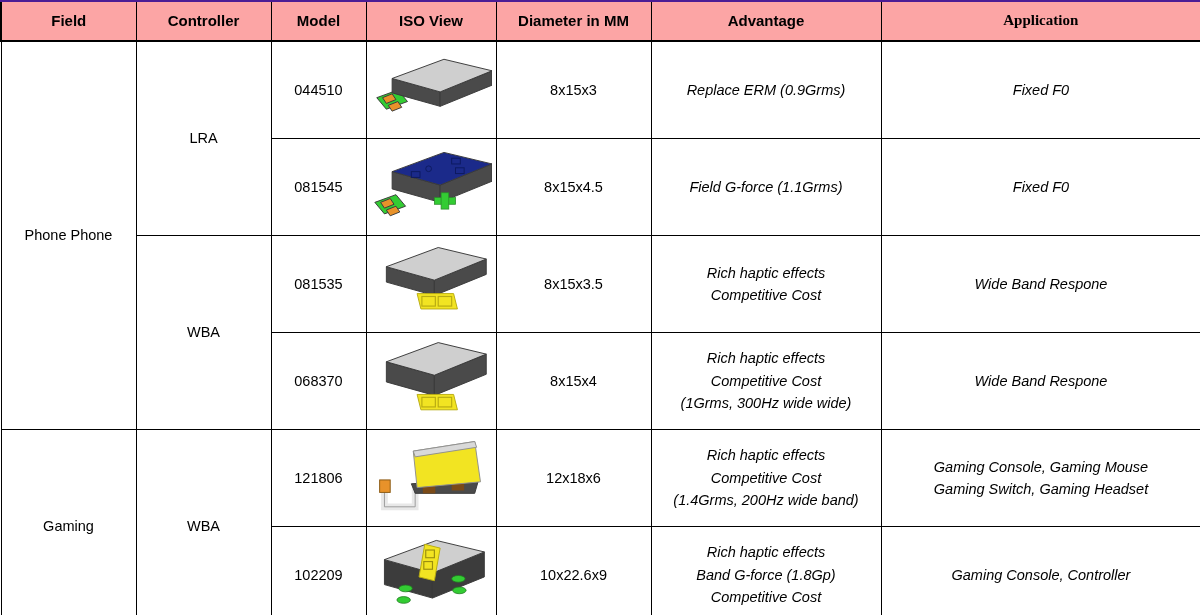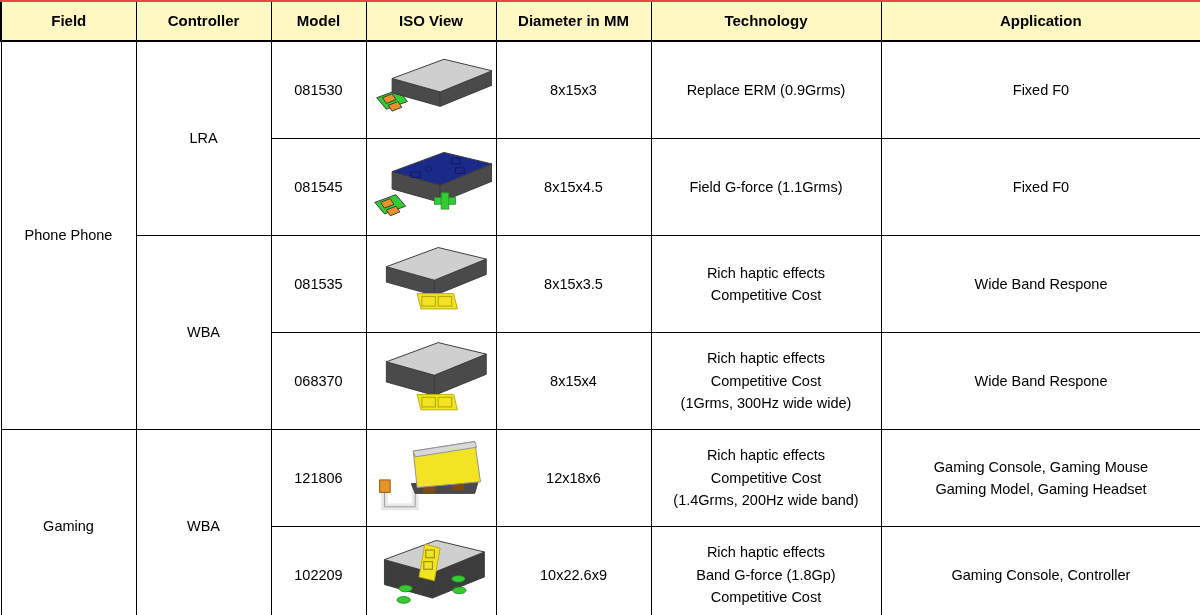--- a/index.html
+++ b/index.html
@@ -22,44 +22,44 @@
   #product-table th,
   #product-table td {
     border: 1px solid #000000;
     text-align: center;
     vertical-align: middle;
     font-size: 14.5px;
     padding: 2px 4px;
     line-height: 1.55;
   }
   #product-table thead th {
-    background: #fef9c3;
+    background: #fca5a5;
     font-weight: bold;
     font-size: 15px;
     height: 40px;
-    border-top: 2px solid #ef4444;
+    border-top: 2px solid #4c1d95;
     border-bottom: 2px solid #000000;
   }
   #product-table thead th:first-child { border-left: 2px solid #000000; }
-  #product-table thead th:last-child  { border-right: 2px solid #000000; }
+  #product-table thead th:last-child  { border-right: 2px solid #000000; font-family: Liberation Serif, serif; }
 
   td.edge-left  { border-left: 2px solid #000000; }
   td.edge-right { border-right: 2px solid #000000; }
   tr.section-start > td { border-top: 2px solid #000000; }
   tr.last-row > td { border-bottom: 2px solid #000000; }
 
   .col-field      { width: 135px; }
   .col-technology { width: 135px; }
   .col-model      { width: 95px; }
   .col-iso        { width: 130px; }
   .col-diameter   { width: 155px; }
   .col-advantage  { width: 230px; }
   .col-application{ width: 320px; }
 
-  .cell-lines { display: block; }
+  .cell-lines { display: block; font-style: italic; }
   .cell-lines span { display: block; white-space: nowrap; }
 
   .iso-cell { padding: 0; }
   .iso-wrap {
     width: 100%;
     height: 100%;
     display: flex;
     align-items: center;
     justify-content: center;
   }
@@ -78,29 +78,29 @@
       <col class="col-advantage">
     <col class="col-application">
   </colgroup>
   <thead>
     <tr>
       <th>Field</th>
       <th>Controller</th>
       <th>Model</th>
       <th>ISO View</th>
       <th>Diameter in MM</th>
-      <th>Technology</th>
+      <th>Advantage</th>
       <th>Application</th>
     </tr>
   </thead>
   <tbody>
       <tr>
         <td rowspan="4" class="edge-left">Phone Phone</td>
         <td rowspan="2">LRA</td>
-        <td>081530</td>
+        <td>044510</td>
         <td class="iso-cell">
           <div class="iso-wrap">
             <svg width="126" height="92" viewBox="0 0 126 92">
               <polygon points="6,54 28,46 38,58 16,66" fill="#33cc33" stroke="#3a3a3a" stroke-width="1"></polygon>
               <polygon points="12,54 22,50 26,56 16,60" fill="#e8922a" stroke="#3a3a3a" stroke-width="1"></polygon>
               <polygon points="18,62 28,58 32,64 22,68" fill="#e8922a" stroke="#3a3a3a" stroke-width="1"></polygon>
               <polygon points="22,34 72,48 72,63 22,49" fill="#4a4a4a" stroke="#3a3a3a" stroke-width="1"></polygon>
               <polygon points="72,48 126,26 126,41 72,63" fill="#4a4a4a" stroke="#3a3a3a" stroke-width="1"></polygon>
               <polygon points="22,34 76,14 126,26 72,48" fill="#cfcfcf" stroke="#3a3a3a" stroke-width="1"></polygon>
             </svg>
@@ -236,21 +236,21 @@
         <td>
           <span class="cell-lines">
             <span>Rich haptic effects</span>
             <span>Competitive Cost</span>
             <span>(1.4Grms, 200Hz wide band)</span>
           </span>
         </td>
         <td class="edge-right">
           <span class="cell-lines">
             <span>Gaming Console, Gaming Mouse</span>
-            <span>Gaming Model, Gaming Headset</span>
+            <span>Gaming Switch, Gaming Headset</span>
           </span>
         </td>
       </tr>
       <tr class="last-row">
         <td>102209</td>
         <td class="iso-cell">
           <div class="iso-wrap">
             <svg width="126" height="92" viewBox="0 0 126 92">
               <polygon points="14,30 64,44 64,70 14,56" fill="#3c3c3c" stroke="#3a3a3a" stroke-width="1"></polygon>
               <polygon points="64,44 118,22 118,48 64,70" fill="#3c3c3c" stroke="#3a3a3a" stroke-width="1"></polygon>

